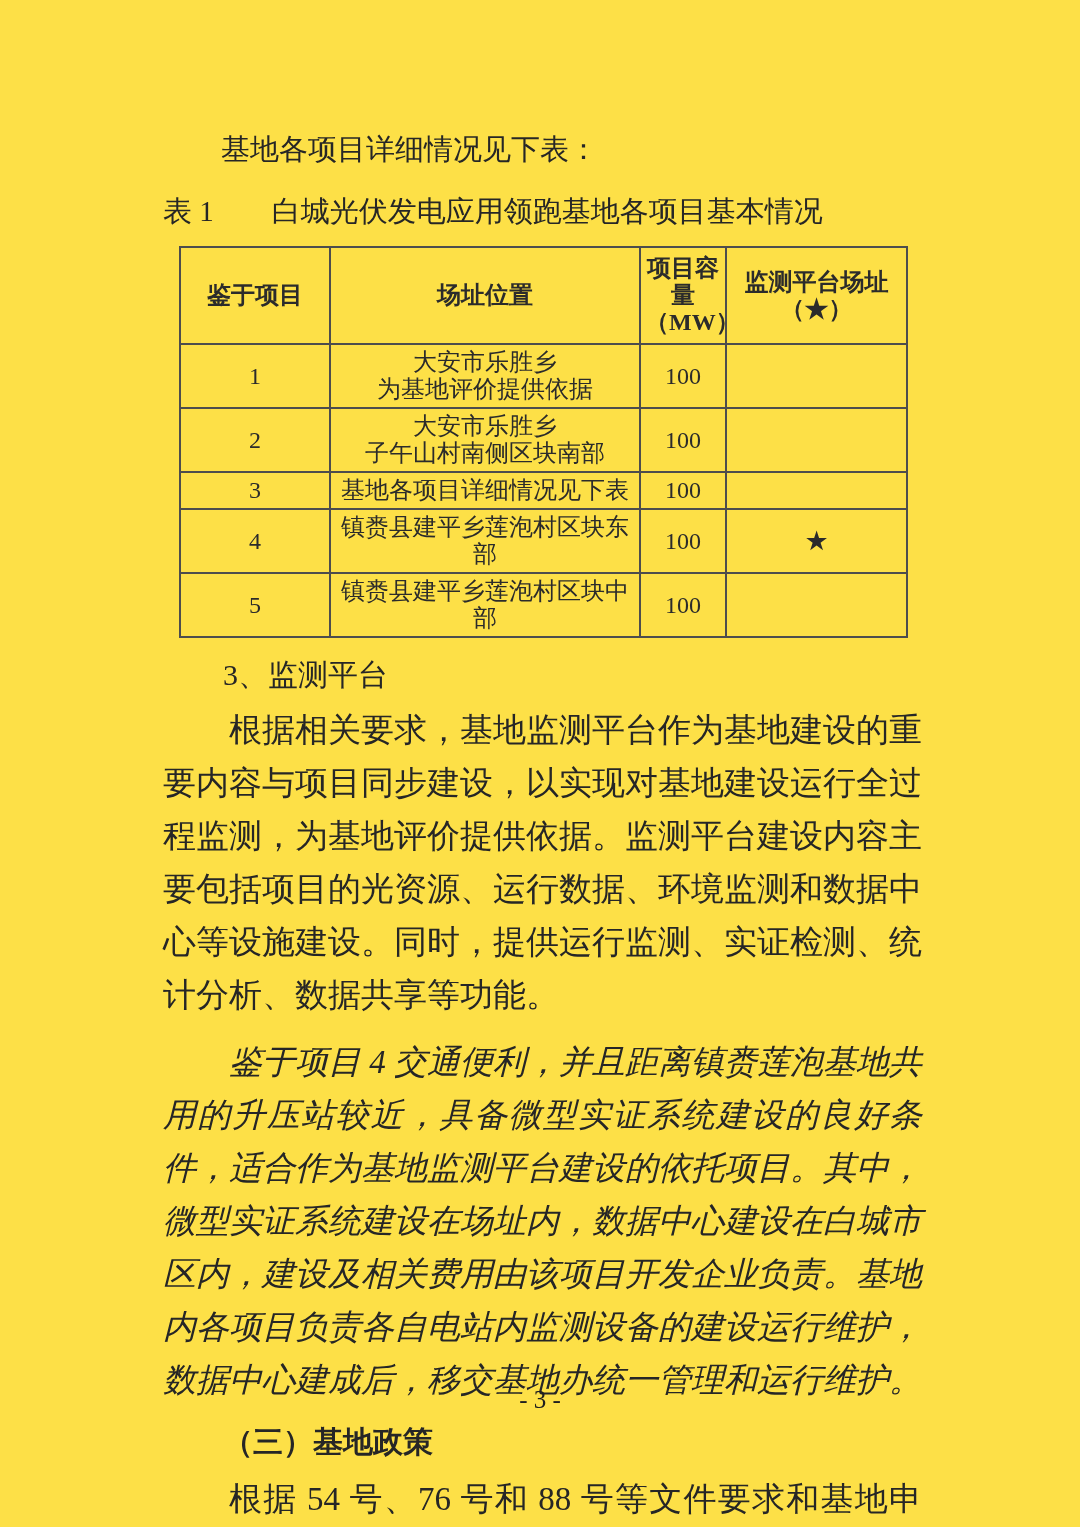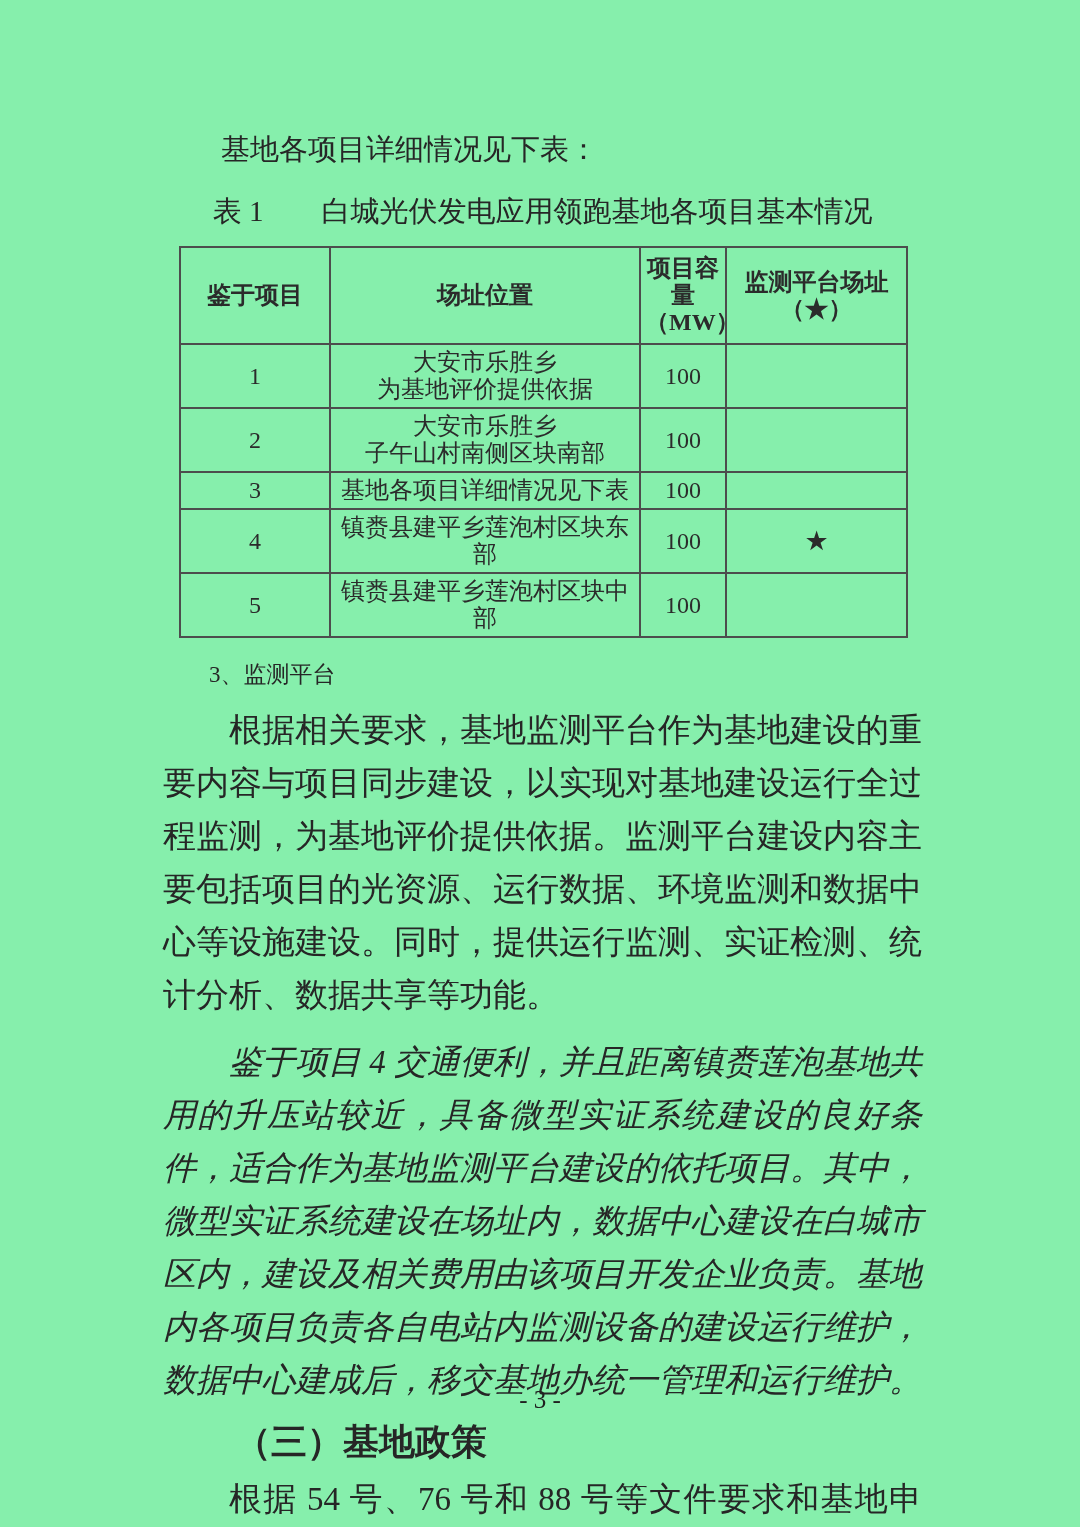--- a/index.html
+++ b/index.html
@@ -1,36 +1,36 @@
 <!DOCTYPE html>
 <html><head>
 <meta charset="utf-8">
 <style>
   html,body{margin:0;padding:0;background:#ffffff;}
   .page{
     position:relative;
     width:1080px;height:1527px;
-    background:#86efac;
+    background:#fde047;
     color:#262626;
     font-family:"Liberation Serif","DejaVu Serif",serif;
     overflow:hidden;
   }
   .content{
     position:absolute;
     left:163px;top:128px;
     width:759px;
   }
   .intro{
     font-size:29px;line-height:42px;
     text-indent:2em;
     margin:0;
   }
   .caption{
     font-size:29px;line-height:38px;
-    text-align:center;
+    text-align:left;
     margin:22px 0 0 0;
     white-space:nowrap;
   }
   .caption .cap-label{margin-right:58px;}
   table.projects{
     margin:16px 0 0 16px;
     border-collapse:collapse;
     table-layout:fixed;
     width:727px;
     font-size:24px;
@@ -45,33 +45,33 @@
     font-weight:normal;
     overflow:hidden;
   }
   table.projects thead th{
     font-weight:bold;
     padding:7px 4px;
   }
   .cell-line{display:block;}
   td.star-cell{font-size:27px;}
   .subhead{
-    font-size:23px;line-height:42px;
+    font-size:30px;line-height:42px;
     text-indent:2em;
     margin:16px 0 0 0;
   }
   .para{
     font-size:33px;line-height:53px;
     text-align:justify;
     text-indent:2em;
     margin:8px 0 0 0;
   }
   .para.gap{margin-top:14px;font-style:italic;}
   .heading3{
-    font-size:36px;line-height:46px;
+    font-size:30px;line-height:46px;
     font-weight:bold;
     text-indent:2em;
     margin:12px 0 0 0;
   }
   .page-footer{
     position:absolute;
     left:0;right:0;top:1386px;
     text-align:center;
     font-size:25px;
     color:#1f1f1f;

